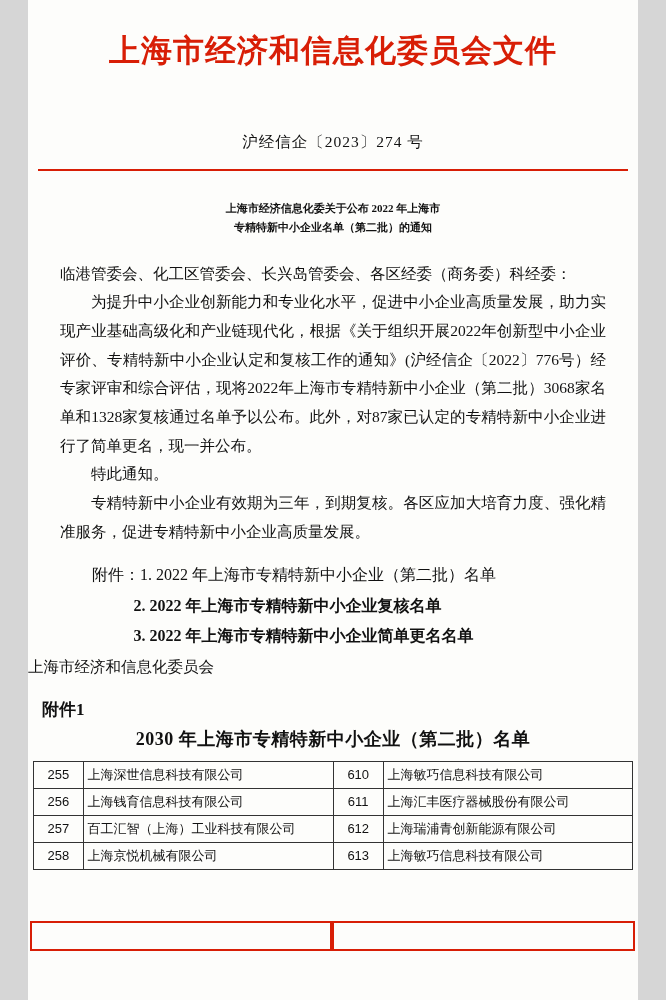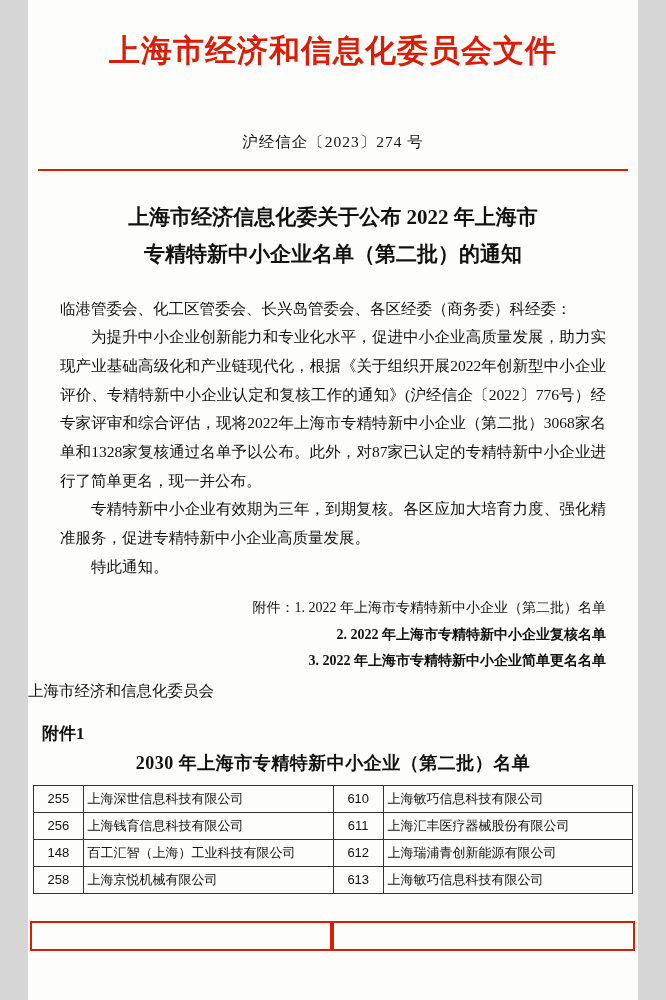--- a/index.html
+++ b/index.html
@@ -60,43 +60,42 @@
 
   .red-rule {
     height: 2px;
     background: #d81e06;
     margin: 16px 10px 0 10px;
   }
 
   .subject {
     text-align: center;
     font-weight: bold;
-    font-size: 21px;
+    font-size: 11px;
     color: #111;
     line-height: 1.75;
     margin: 28px 40px 0 40px;
   }
 
   .body {
     margin: 22px 32px 0 32px;
     font-size: 15.5px;
     color: #111;
     line-height: 1.85;
     text-align: justify;
     text-justify: inter-ideograph;
   }
   .body p { margin: 0 0 0 0; }
   .indent { text-indent: 2em; }
 
   .attach-list {
     margin: 14px 32px 0 32px;
-    font-size: 14px;
+    font-size: 16px;
     color: #111;
     line-height: 1.9;
-    text-align: right;
   }
   .attach-list .row { display: block; }
   .attach-list .hang { padding-left: 4.6em; text-indent: 0; font-weight: bold; }
   .attach-list .first { padding-left: 2em; text-indent: 0; }
 
   .signature {
     margin: 6px 58px 0 0;
     font-size: 15.5px;
     color: #111;
   }
@@ -180,22 +179,22 @@
     <div class="red-rule"></div>
 
     <div class="subject">
       <div>上海市经济信息化委关于公布 2022 年上海市</div>
       <div>专精特新中小企业名单（第二批）的通知</div>
     </div>
 
     <div class="body">
       <p>临港管委会、化工区管委会、长兴岛管委会、各区经委（商务委）科经委：</p>
       <p class="indent">为提升中小企业创新能力和专业化水平，促进中小企业高质量发展，助力实现产业基础高级化和产业链现代化，根据《关于组织开展2022年创新型中小企业评价、专精特新中小企业认定和复核工作的通知》(沪经信企〔2022〕776号）经专家评审和综合评估，现将2022年上海市专精特新中小企业（第二批）3068家名单和1328家复核通过名单予以公布。此外，对87家已认定的专精特新中小企业进行了简单更名，现一并公布。</p>
+      <p class="indent">特此通知。</p>
       <p class="indent">专精特新中小企业有效期为三年，到期复核。各区应加大培育力度、强化精准服务，促进专精特新中小企业高质量发展。</p>
-      <p class="indent">特此通知。</p>
     </div>
 
     <div class="attach-list">
       <div class="row first">
         <span>附件：</span><span>1. 2022 年上海市专精特新中小企业（第二批）名单</span>
       </div>
       <div class="row hang">
         <span>2. 2022 年上海市专精特新中小企业复核名单</span>
       </div>
       <div class="row hang">
@@ -216,21 +215,21 @@
           <td class="num">610</td>
           <td class="name">上海敏巧信息科技有限公司</td>
         </tr>
         <tr>
           <td class="num">256</td>
           <td class="name">上海钱育信息科技有限公司</td>
           <td class="num">611</td>
           <td class="name">上海汇丰医疗器械股份有限公司</td>
         </tr>
         <tr>
-          <td class="num">148</td>
+          <td class="num">257</td>
           <td class="name">百工汇智（上海）工业科技有限公司</td>
           <td class="num">612</td>
           <td class="name">上海瑞浦青创新能源有限公司</td>
         </tr>
         <tr>
           <td class="num">258</td>
           <td class="name">上海京悦机械有限公司</td>
           <td class="num">613</td>
           <td class="name">上海敏巧信息科技有限公司</td>
         </tr>

